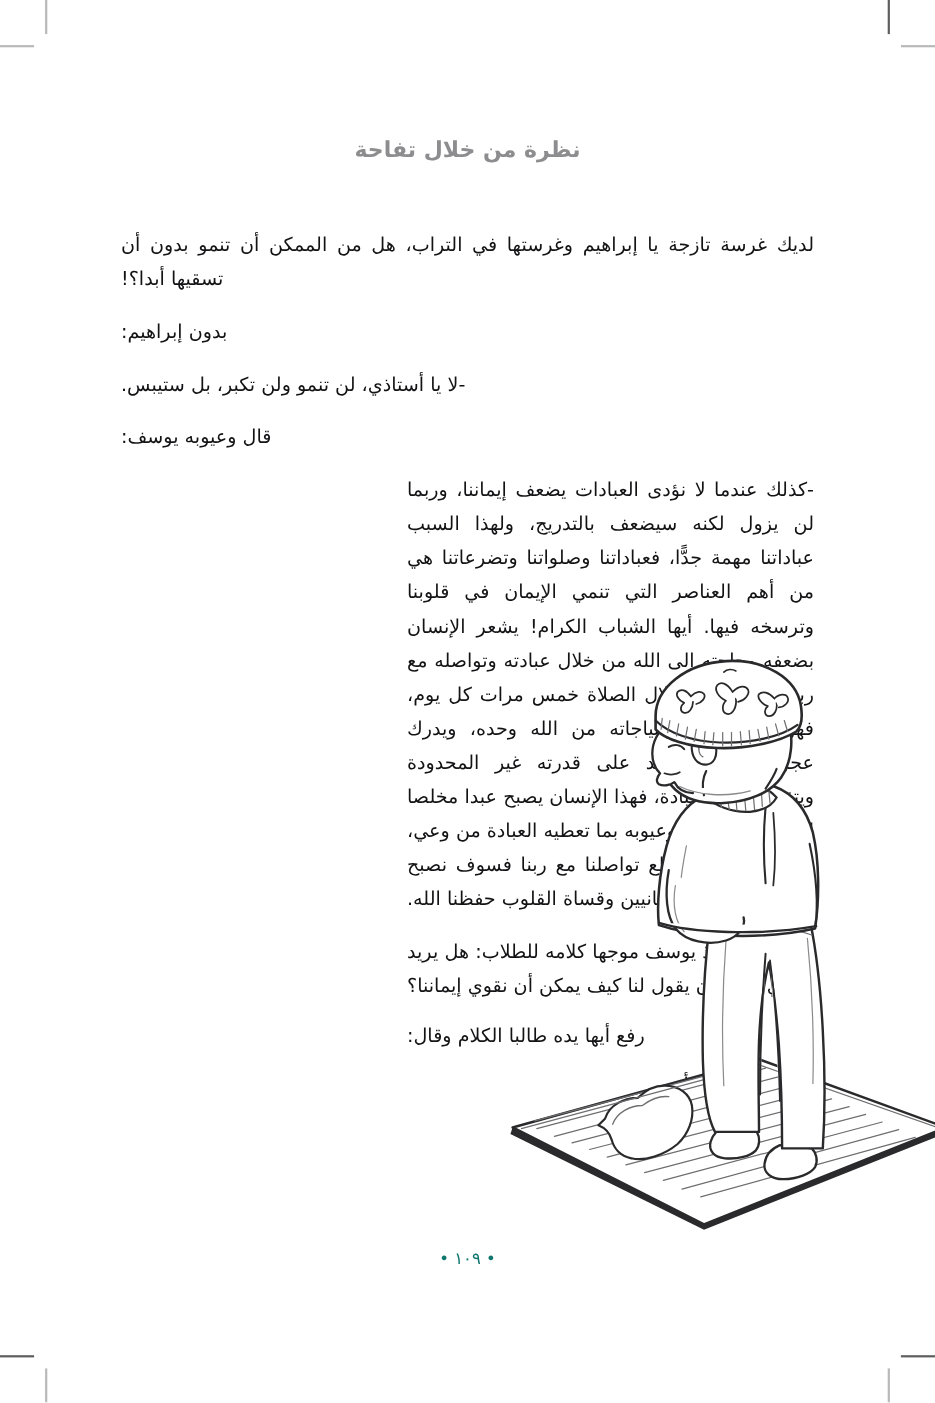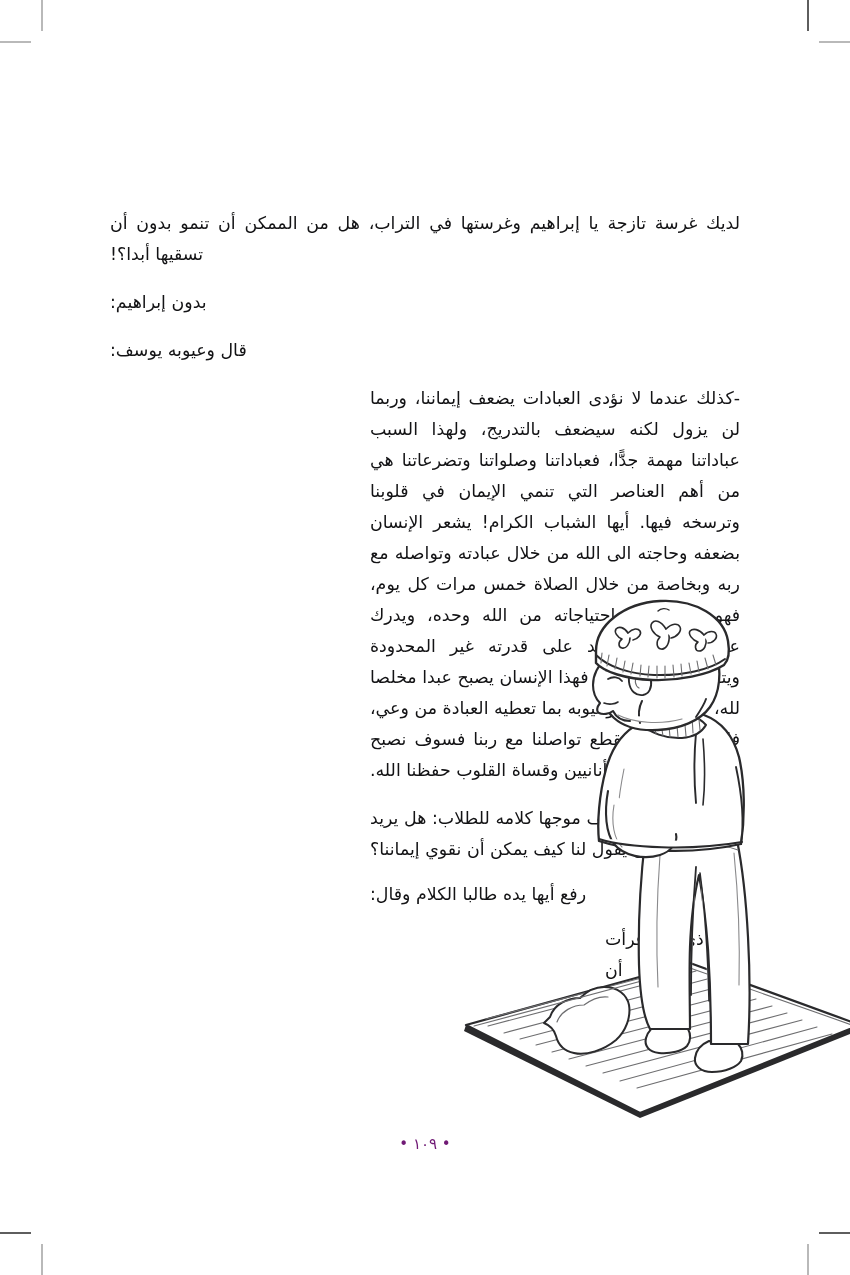--- a/index.html
+++ b/index.html
@@ -103,45 +103,47 @@
   }
   .illustration svg { display: block; }
 
   
   .page-footer {
     position: absolute;
     left: 0;
     top: 1035px;
     width: 630px;
     text-align: center;
-    color: #701a75;
+    color: #0f766e;
     font-size: 15px;
     direction: rtl;
     letter-spacing: 3px;
   }
 </style>
 </head>
 <body>
 
 <div class="crop crop-v cm-tl-v"></div>
 <div class="crop crop-h cm-tl-h"></div>
 <div class="crop crop-v dark cm-tr-v"></div>
 <div class="crop crop-h cm-tr-h"></div>
 <div class="crop crop-v cm-bl-v"></div>
 <div class="crop crop-h dark cm-bl-h"></div>
 <div class="crop crop-v cm-br-v"></div>
 <div class="crop crop-h dark cm-br-h"></div>
 
 <div class="page">
 
+  <h1 class="chapter-title">نظرة من خلال تفاحة</h1>
 
   <div class="body-text">
 
     <p>لديك غرسة تازجة يا إبراهيم وغرستها في التراب، هل من الممكن أن تنمو بدون أن تسقيها أبدا؟!</p>
     <p>بدون إبراهيم:</p>
+    <p>-لا يا أستاذي، لن تنمو ولن تكبر، بل ستيبس.</p>
     <p>قال وعيوبه يوسف:</p>
 
     <p>
       <span class="figure-float"></span>
       <span>-كذلك عندما لا نؤدى العبادات يضعف إيماننا، وربما لن يزول لكنه سيضعف بالتدريج، ولهذا السبب عباداتنا مهمة جدًّا، فعباداتنا وصلواتنا وتضرعاتنا هي من أهم العناصر التي تنمي الإيمان في قلوبنا وترسخه فيها. أيها الشباب الكرام! يشعر الإنسان بضعفه وحاجته الى الله من خلال عبادته وتواصله مع ربه وبخاصة من خلال الصلاة خمس مرات كل يوم، فهو يطلب كل احتياجاته من الله وحده، ويدرك عجزه أمامه فيعتمد على قدرته غير المحدودة ويتقرب إليه بالعبادة، فهذا الإنسان يصبح عبدا مخلصا لله، عالما بضعفه وعيوبه بما تعطيه العبادة من وعي، فإذا لم نصلِّ وانقطع تواصلنا مع ربنا فسوف نصبح أنانيين وقساة القلوب حفظنا الله.</span>
     </p>
 
     <p class="tight">ثم قال الأستاذ يوسف موجها كلامه للطلاب: هل يريد أي منكم أن يقول لنا كيف يمكن أن نقوي إيماننا؟</p>
     <p class="tight">رفع أيها يده طالبا الكلام وقال:</p>
 

